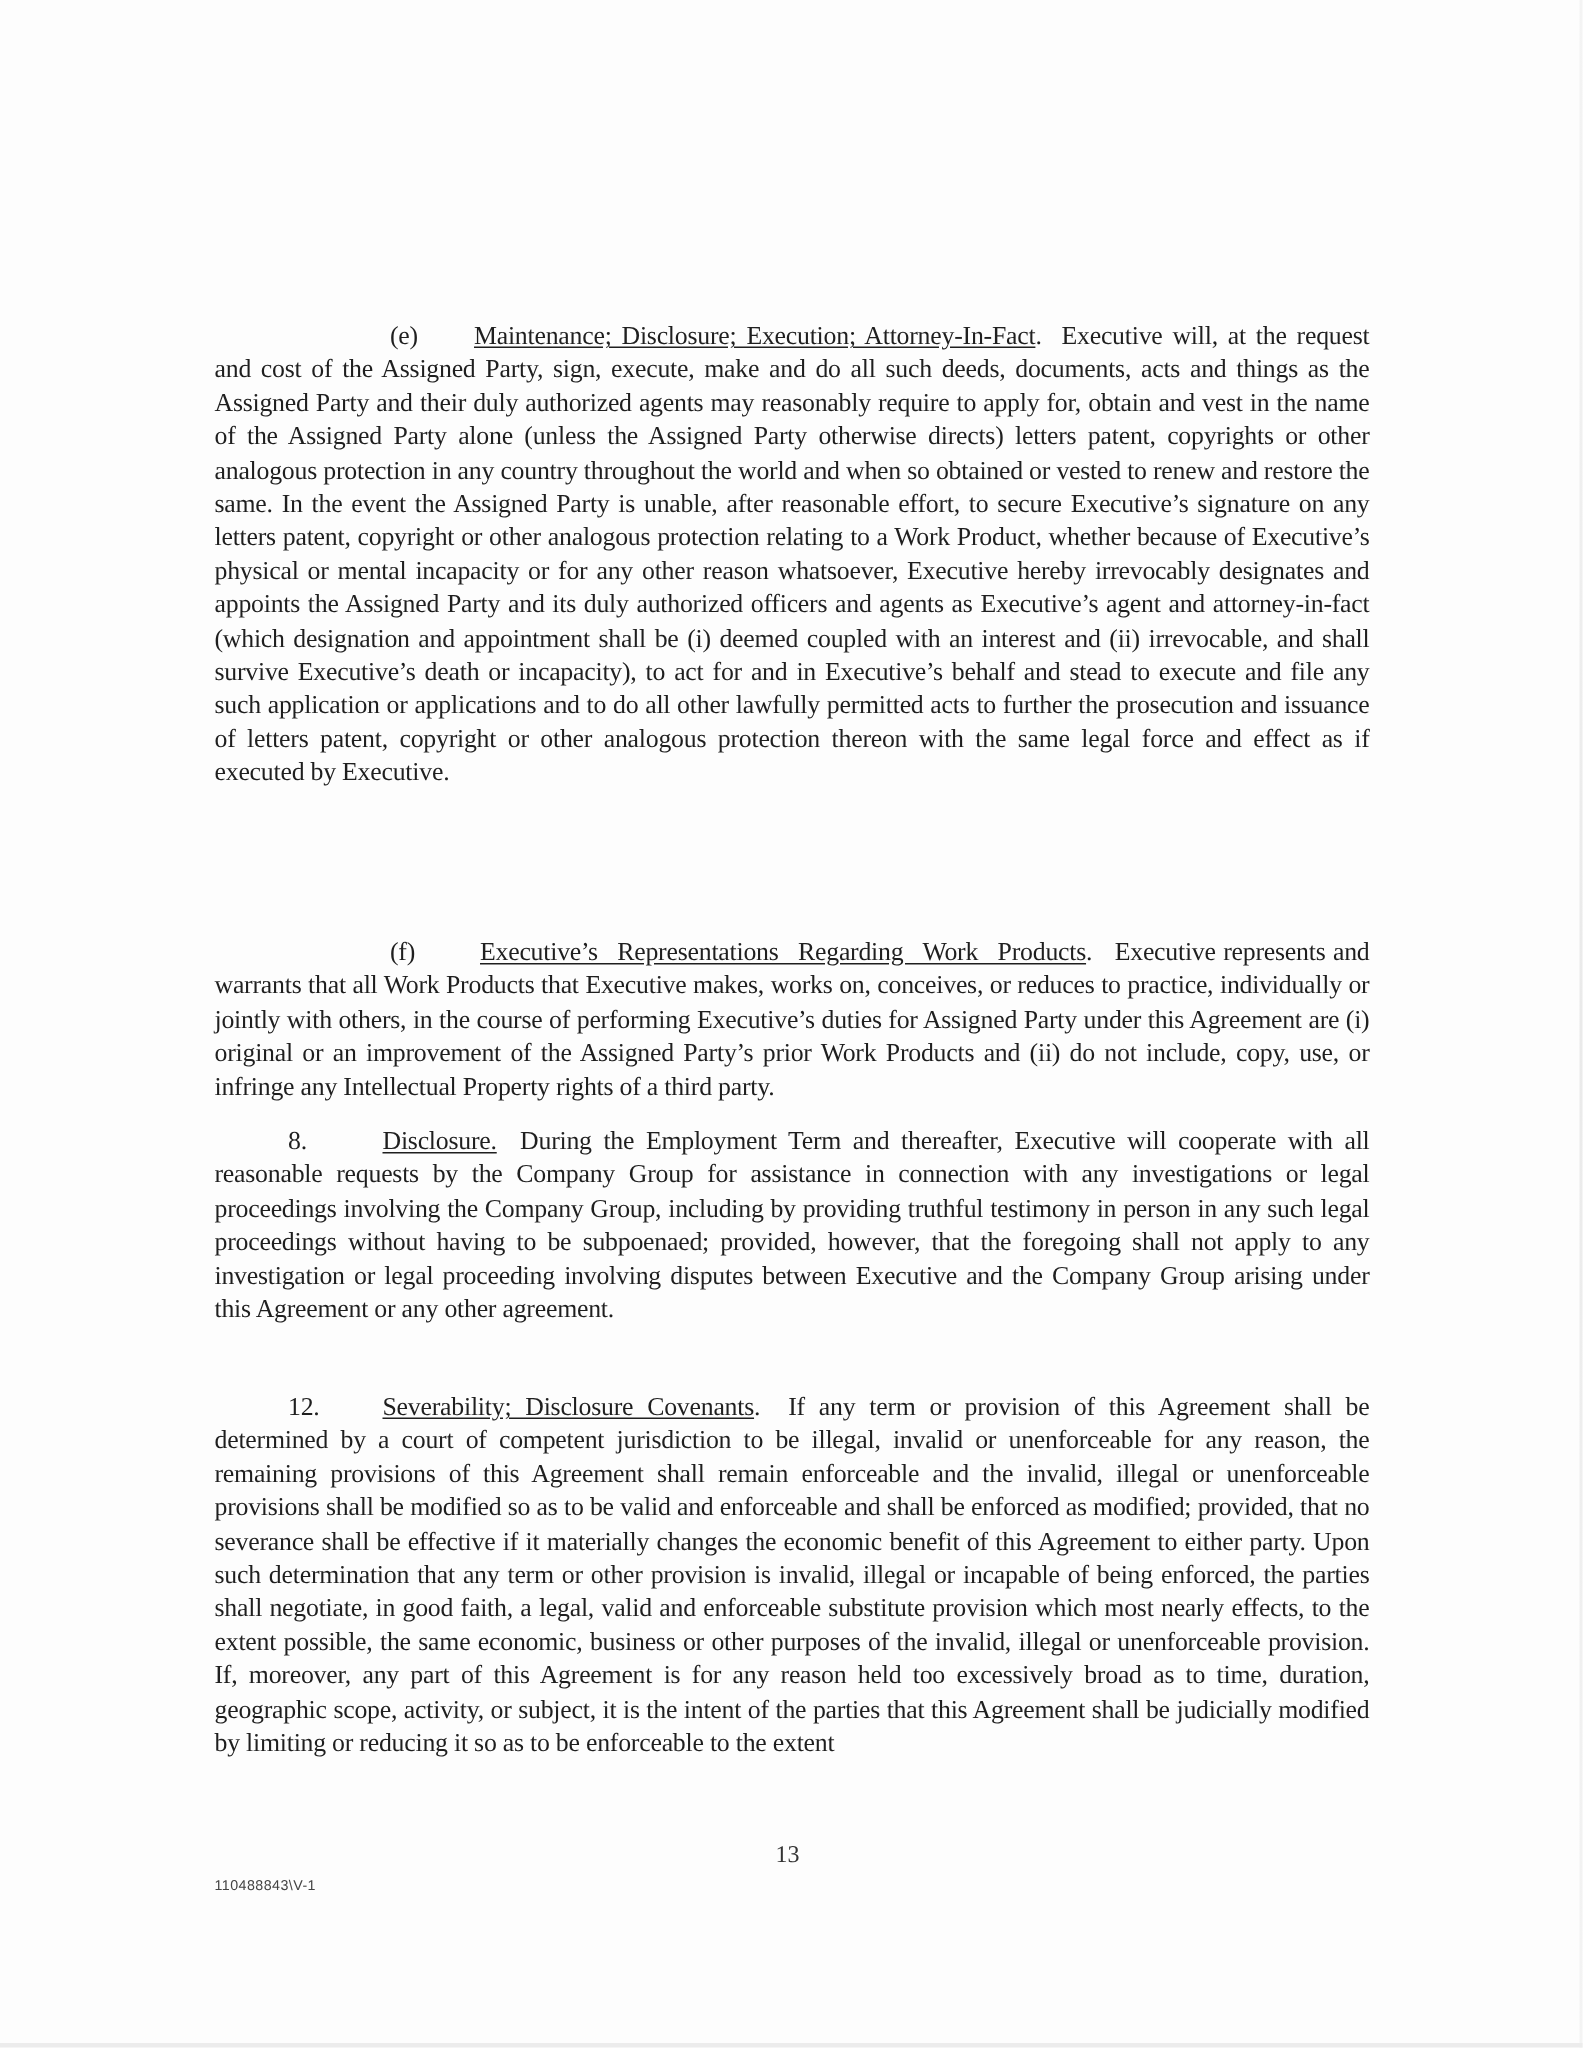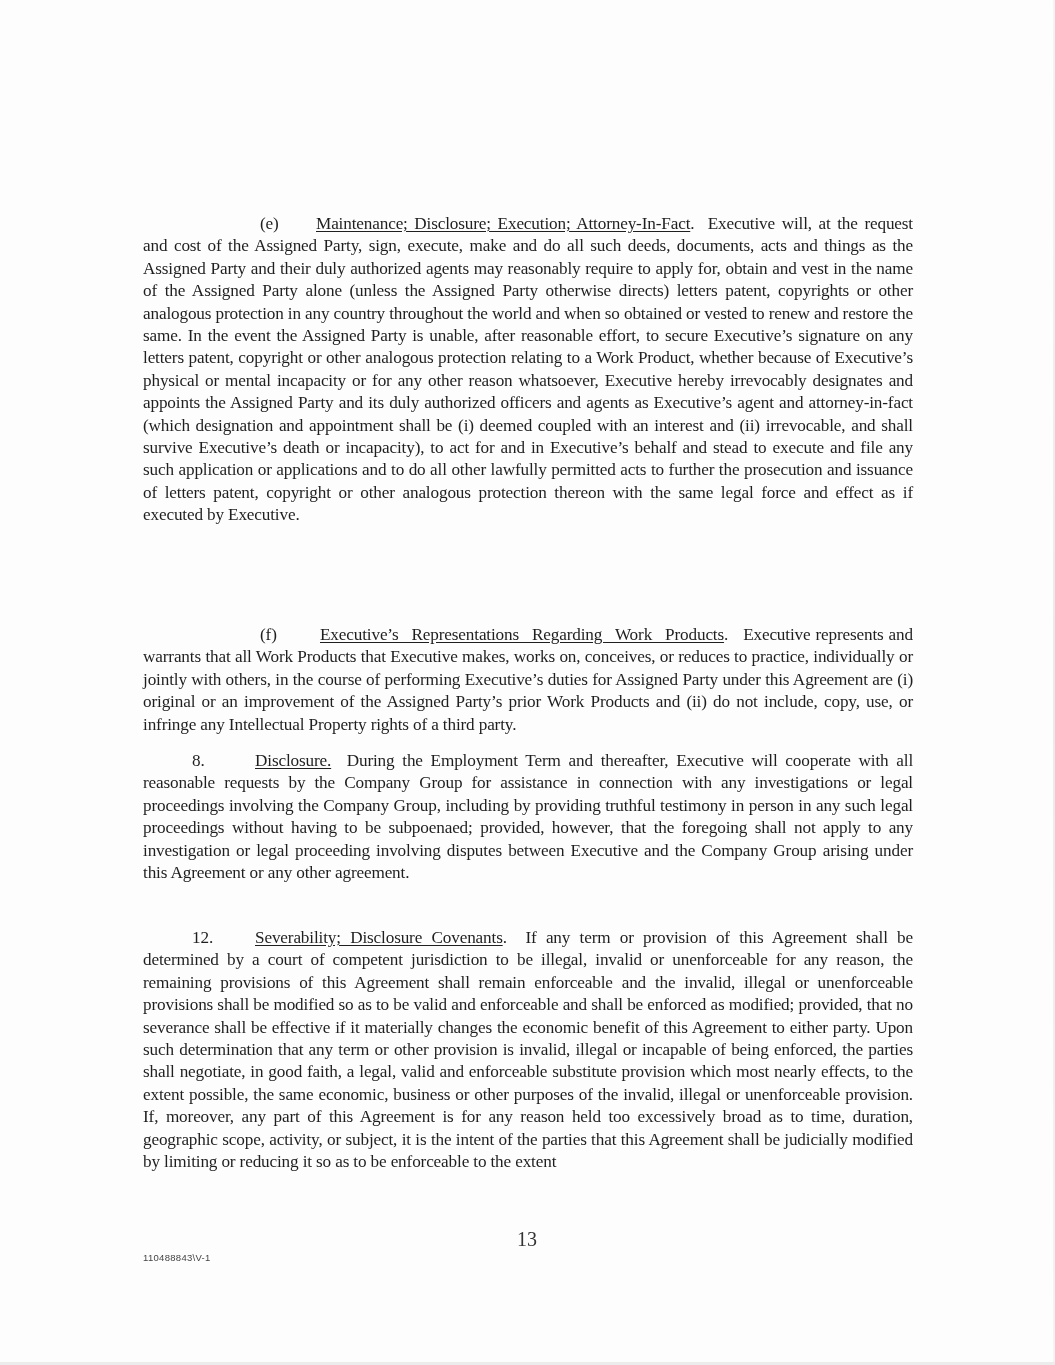--- a/index.html
+++ b/index.html
@@ -17,21 +17,21 @@
     .para { margin: 0; }
     .indent { display: inline-block; width: 117px; }
     .indent-num { display: inline-block; width: 49px; }
     .label { display: inline-block; }
     .label-e { width: 56px; }
     .label-f { width: 60px; }
     .label-num { width: 63px; }
     .heading-u { text-decoration: underline; text-underline-offset: 2px; }
     .page-number {
       position: absolute; left: 517px; top: 1228px;
-      font-size: 20px; font-family: "Liberation Serif", serif; color: #333;
+      font-size: 16px; font-family: "Liberation Serif", serif; color: #333;
     }
     .doc-id {
       position: absolute; left: 143px; top: 1252px;
       font-size: 9.5px; font-family: Liberation Sans, sans-serif; color: #444;
       letter-spacing: 0.3px;
     }
     .scan-edge-right {
       position: absolute; right: 0; top: 0; width: 2px; height: 1365px;
       background: linear-gradient(to bottom, #f4f4f4, #eaeaea, #f4f4f4);
     }

